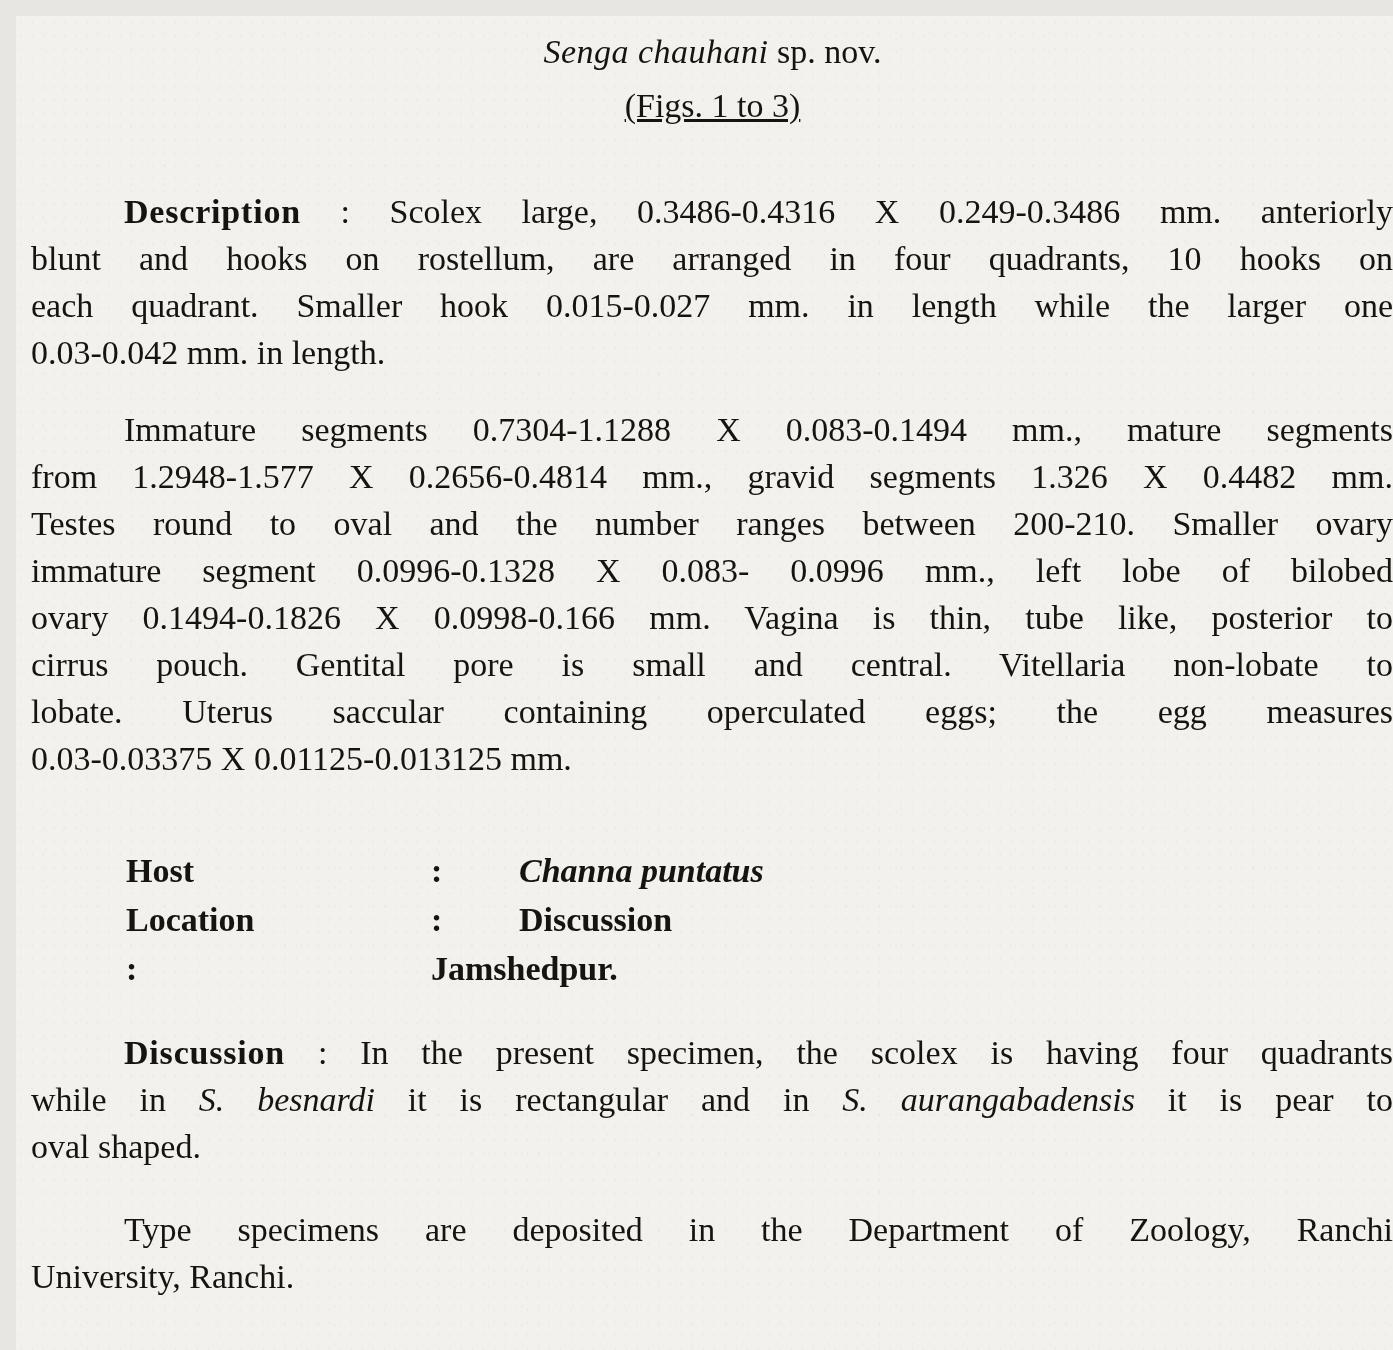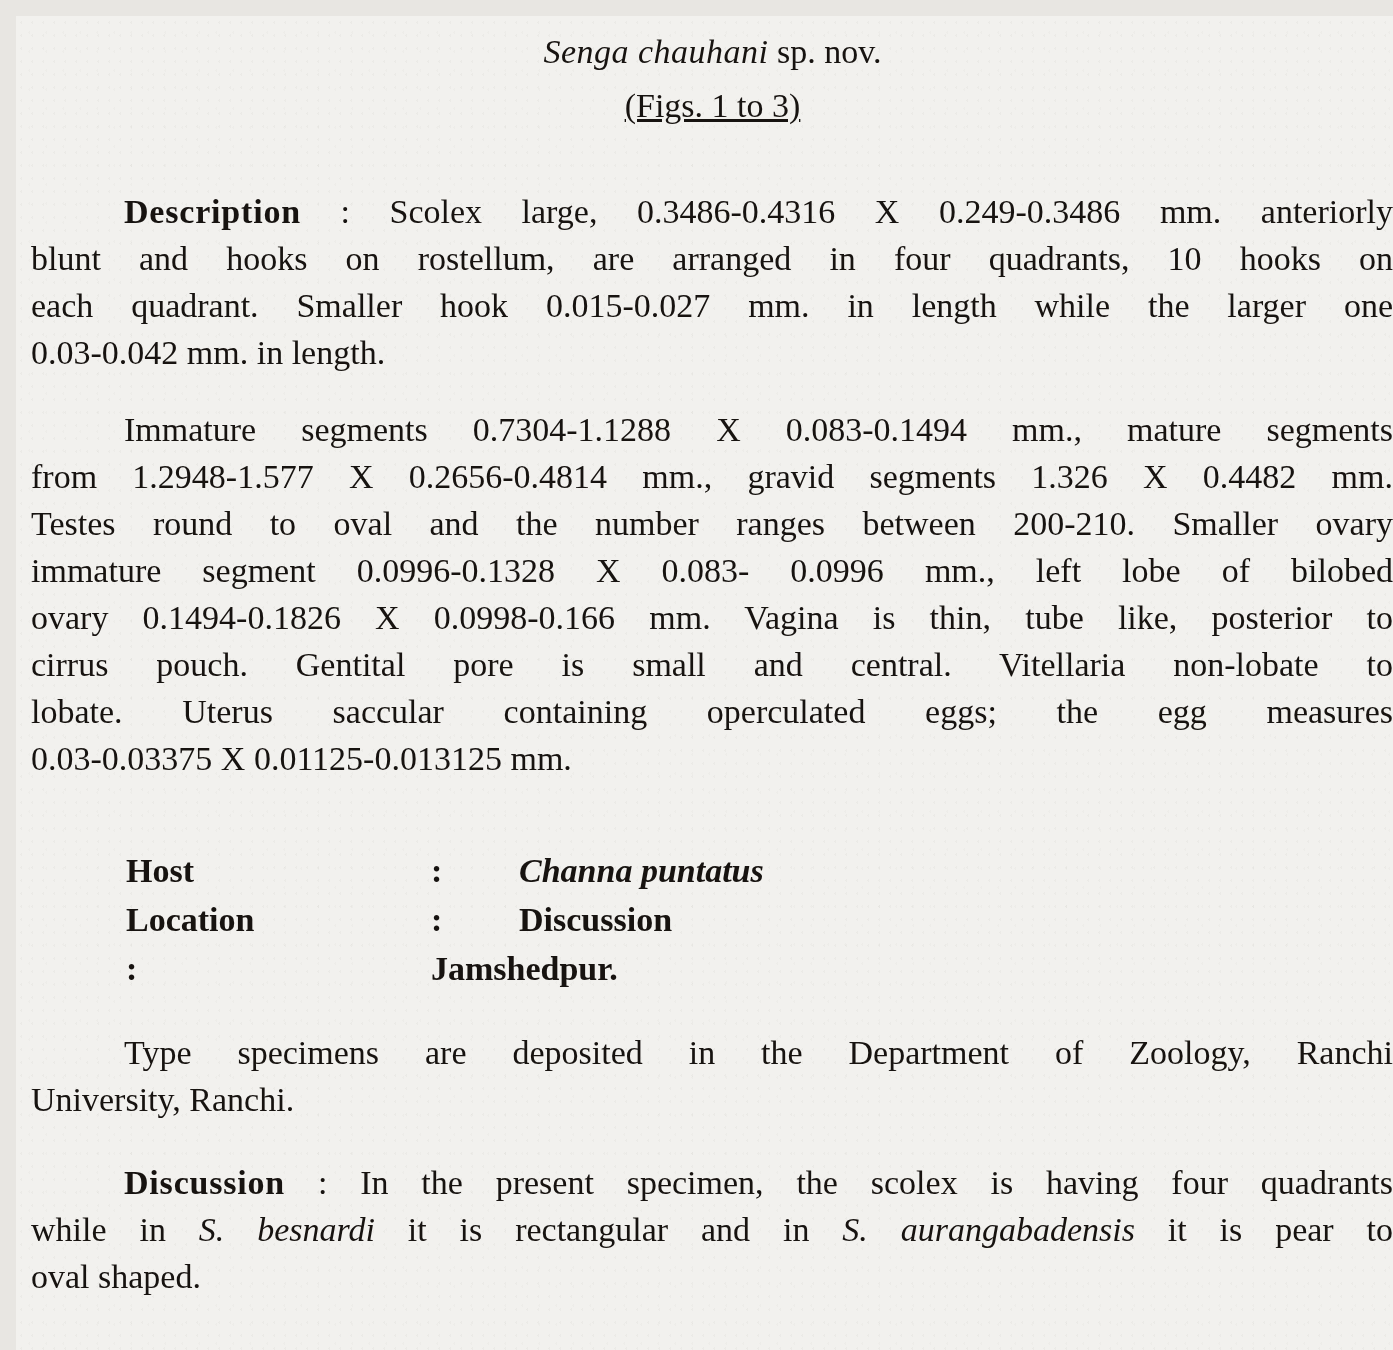--- a/index.html
+++ b/index.html
@@ -93,24 +93,24 @@
       <span class="cell">Location</span>
       <span class="cell">:</span>
       <span class="cell">Discussion</span>
     </div>
     <div class="host-row">
       <span class="cell">:</span>
       <span class="cell">Jamshedpur.</span>
     </div>
   </div>
 
-  <div class="text para3 indent-first">
-      <div class="tline"><span>Type specimens are deposited in the Department of Zoology, Ranchi</span></div>
-      <div class="tline tlast"><span>University, Ranchi.</span></div>
-    </div>
-
   <div class="text para4 indent-first">
       <div class="tline"><span class="s-b">Discussion</span><span> : In the present specimen, the scolex is having four quadrants</span></div>
       <div class="tline"><span>while in </span><span class="s-i">S. besnardi</span><span> it is rectangular and in </span><span class="s-i">S. aurangabadensis</span><span> it is pear to</span></div>
       <div class="tline tlast"><span>oval shaped.</span></div>
     </div>
 
+  <div class="text para3 indent-first">
+      <div class="tline"><span>Type specimens are deposited in the Department of Zoology, Ranchi</span></div>
+      <div class="tline tlast"><span>University, Ranchi.</span></div>
+    </div>
+
 </div>
 
 </body></html>

